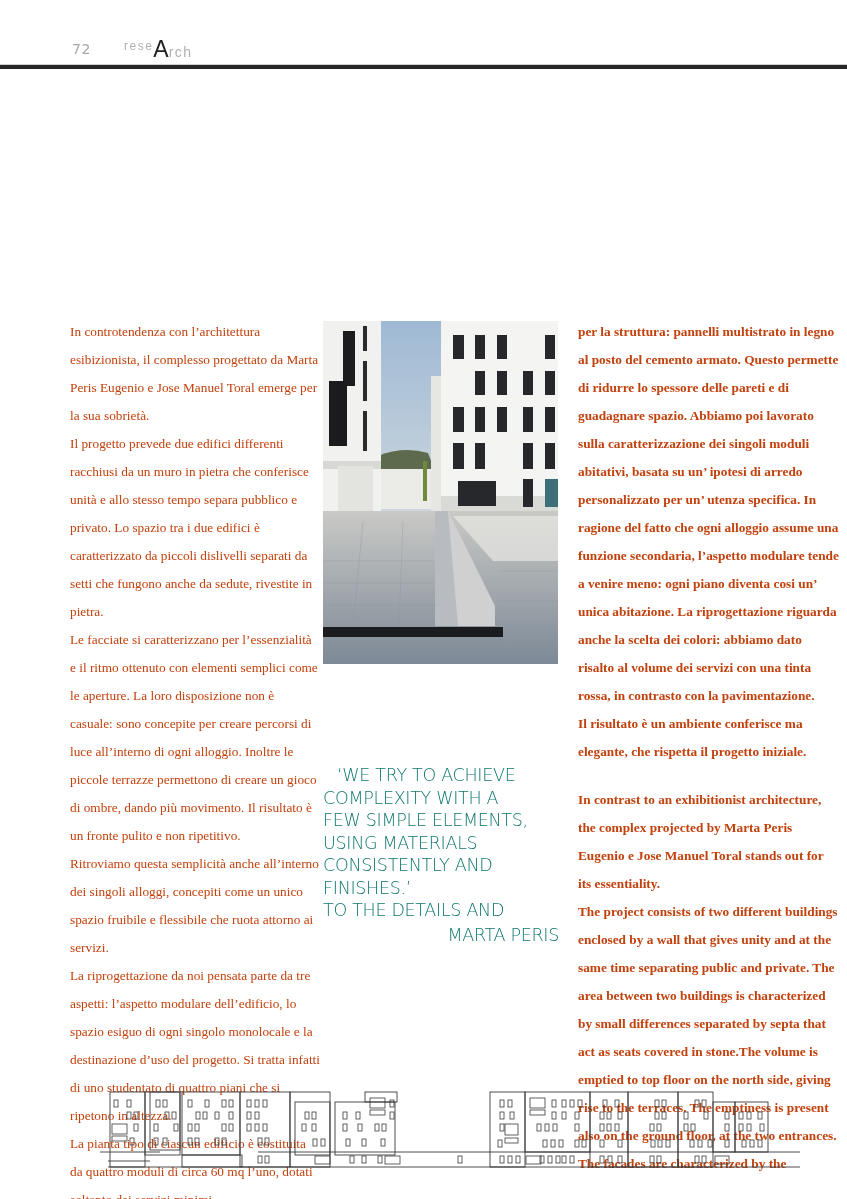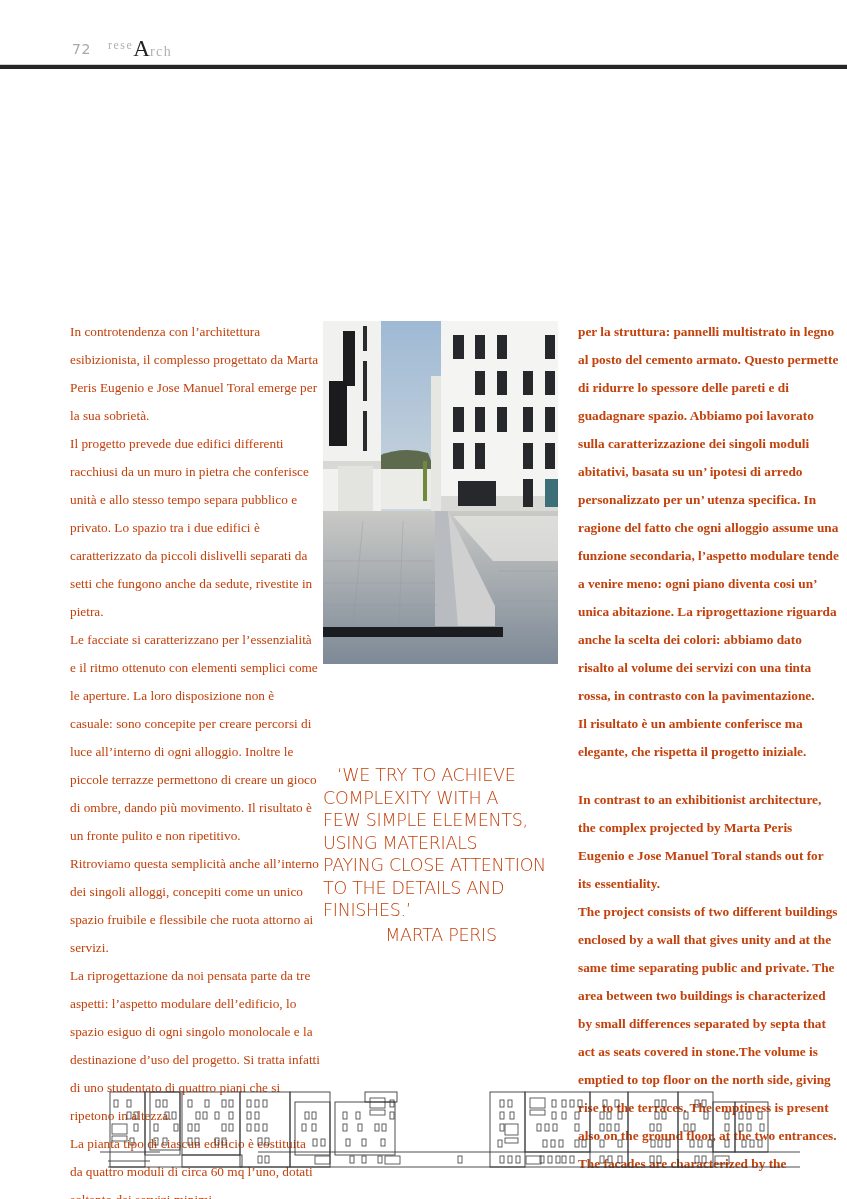--- a/index.html
+++ b/index.html
@@ -1,32 +1,32 @@
 <!DOCTYPE html>
 <html><head>
 <meta charset="utf-8">
 <style>
   html, body { margin: 0; padding: 0; background: #ffffff; }
   body { width: 847px; height: 1199px; position: relative; overflow: hidden; font-family: "Liberation Serif", serif; }
   .header { position: absolute; left: 0; top: 0; width: 681px; height: 70px; }
   .page-num { position: absolute; left: 72px; top: 41px; font-family: "DejaVu Sans", sans-serif; font-size: 14px; color: #a8a8a8; letter-spacing: 0.5px; }
-  .brand { position: absolute; left: 108px; top: 36px; font-family: Liberation Serif, serif; color: #b0b0b0; }
+  .brand { position: absolute; left: 124px; top: 36px; font-family: Liberation Sans, sans-serif; color: #b0b0b0; }
   .brand .b-sup { font-size: 12px; position: relative; top: -7px; letter-spacing: 1.5px; }
   .brand .b-cap { font-size: 23px; color: #222; font-weight: normal; }
   .brand .b-rest { font-size: 14px; letter-spacing: 1.5px; }
   .rule { position: absolute; left: 0; top: 64px; width: 847px; height: 4px; background: #262626; border-top: 1px solid #cfcfcf; }
   .col { position: absolute; font-size: 13.3px; line-height: 28px; color: #c2410c; }
   .col p { margin: 0; }
   .col-left { left: 70px; top: 318px; width: 250px; }
   .col-right { left: 578px; top: 318px; width: 262px; font-weight: bold; }
   .col-right .gap { height: 20px; }
   .photo { position: absolute; left: 323px; top: 321px; width: 235px; height: 343px; overflow: hidden; }
-  .quote { position: absolute; left: 323px; top: 764px; width: 240px; font-family: "DejaVu Sans", sans-serif; font-weight: 200; font-size: 17.5px; line-height: 22.5px; color: #c2410c; letter-spacing: -0.3px; text-transform: uppercase; }
+  .quote { position: absolute; left: 323px; top: 764px; width: 240px; font-family: "DejaVu Sans", sans-serif; font-weight: 200; font-size: 17.5px; line-height: 22.5px; color: #0f766e; letter-spacing: -0.3px; text-transform: uppercase; }
   .quote .q-line { white-space: nowrap; }
-  .quote .q-author { text-align: center; margin-top: 2px; padding-right: 4px; }
+  .quote .q-author { text-align: right; margin-top: 2px; padding-right: 4px; }
   .elevation { position: absolute; left: 100px; top: 1080px; width: 700px; height: 95px; }
 </style>
 </head>
 <body>
 
 <div class="header">
   <span class="page-num">72</span>
   <span class="brand"><span class="b-sup">rese</span><span class="b-cap">A</span><span class="b-rest">rch</span></span>
   <div class="rule"></div>
 </div>
@@ -114,23 +114,23 @@
         <line x1="175" y1="280" x2="235" y2="280"></line>
     </g>
   </svg>
 </div>
 
 <div class="quote">
   <div class="q-line" style="padding-left:14px">‘We try to achieve</div>
   <div class="q-line">complexity with a</div>
   <div class="q-line">few simple elements,</div>
   <div class="q-line">using materials</div>
-  <div class="q-line">paying close attention</div>
+  <div class="q-line">consistently and</div>
+  <div class="q-line">finishes.’</div>
   <div class="q-line">to the details and</div>
-  <div class="q-line">finishes.’</div>
   <div class="q-author">Marta Peris</div>
 </div>
 
 <div class="col col-right">
   <p>per la struttura: pannelli multistrato in legno al posto del cemento armato. Questo permette di ridurre lo spessore delle pareti e di guadagnare spazio. Abbiamo poi lavorato sulla caratterizzazione dei singoli moduli abitativi, basata su un’ ipotesi di arredo personalizzato per un’ utenza specifica. In ragione del fatto che ogni alloggio assume una funzione secondaria, l’aspetto modulare tende a venire meno: ogni piano diventa cosi un’ unica abitazione. La riprogettazione riguarda anche la scelta dei colori: abbiamo dato risalto al volume dei servizi con una tinta rossa, in contrasto con la pavimentazione.</p>
   <p>Il risultato è un ambiente conferisce ma elegante, che rispetta il progetto iniziale.</p>
   <div class="gap"></div>
   <p>In contrast to an exhibitionist architecture, the complex projected by Marta  Peris Eugenio e Jose Manuel Toral stands out for its essentiality.</p>
   <p>The project consists of  two different buildings enclosed by a wall that gives unity and at the same time separating public and private. The area between two buildings is characterized by small differences separated by septa that act as seats covered in stone.The volume is emptied to top floor on the north side, giving rise to the terraces. The emptiness is present also on the ground floor, at the two entrances.</p>
   <p>The facades are characterized by the</p>

